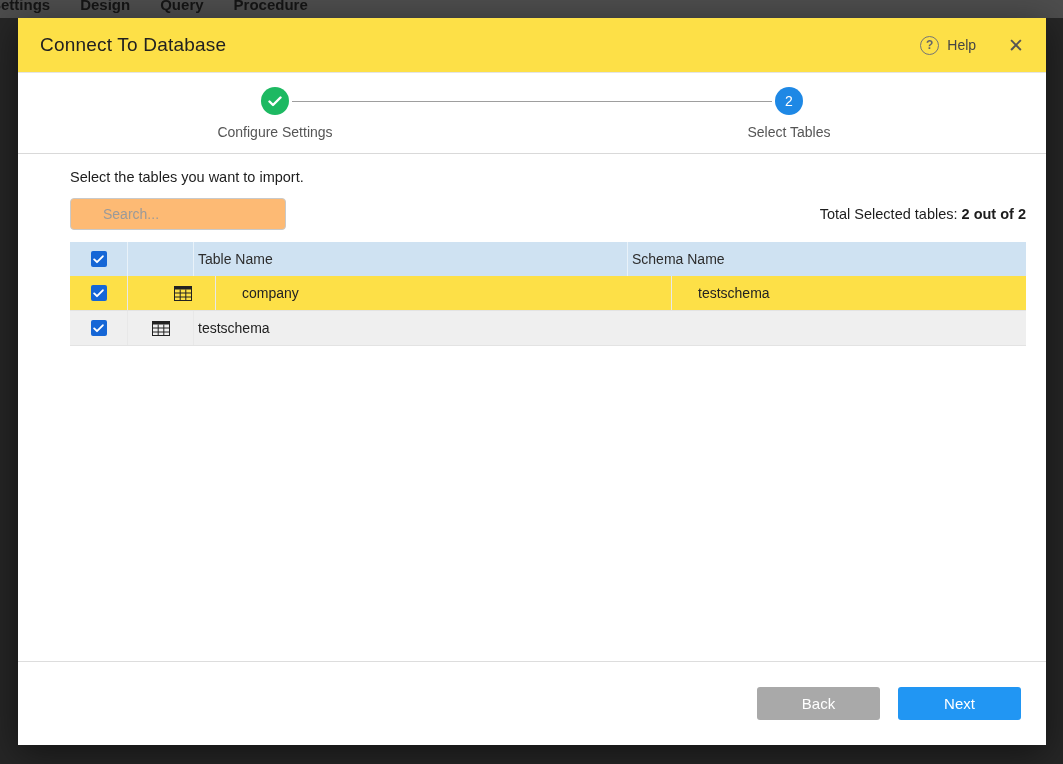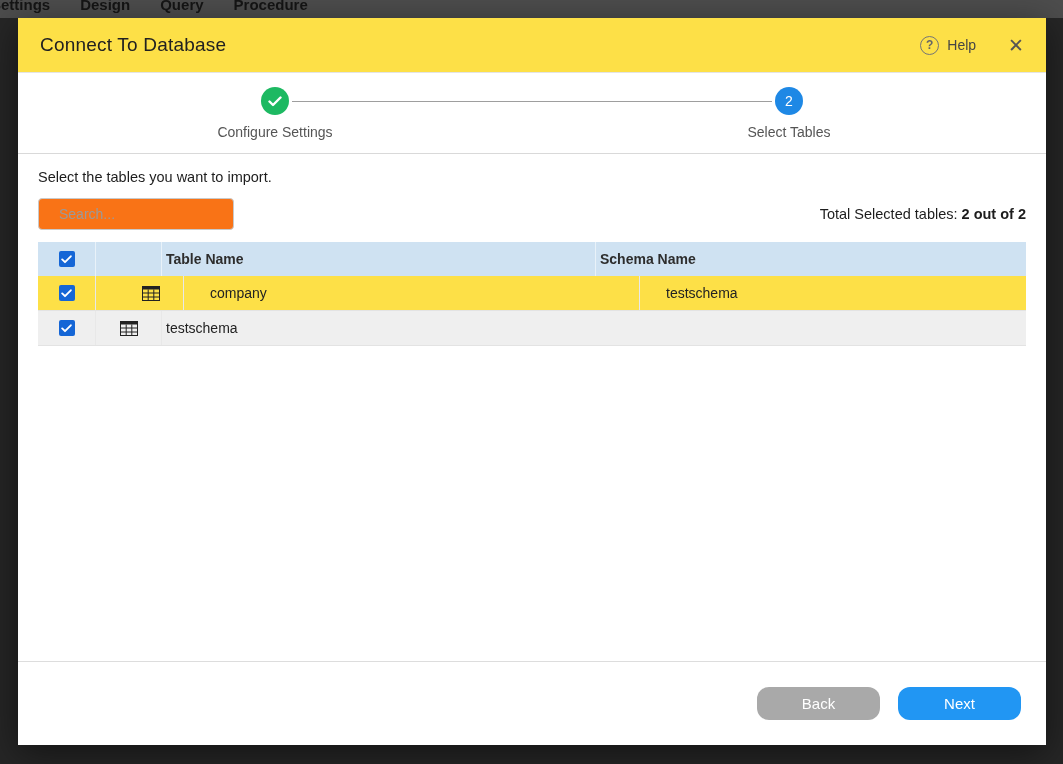--- a/index.html
+++ b/index.html
@@ -64,66 +64,66 @@
   .step-circle {
     width:28px; height:28px; border-radius:50%;
     display:flex; align-items:center; justify-content:center;
     color:#fff; font-size:14px; font-weight:500; z-index:1;
   }
   .step-circle.green { background:#1db962; }
   .step-circle.blue  { background:#1e88e5; }
   .step-label { margin-top:9px; font-size:14px; color:#555; }
 
   
-  .modal-body { flex:1; padding:0 20px; overflow:hidden; }
+  .modal-body { flex:1; padding:0 20px; overflow:hidden;margin-left:32px; }
   .instruction { margin-top:15px; font-size:14.5px; color:#1d1d1d; }
   .controls { margin-top:13px; display:flex; justify-content:space-between; align-items:center; }
   .search-box {
-    width:196px; height:32px;
+    width:216px; height:32px;
     border:1px solid #c9c9c9; border-radius:4px;
-    background:#f97316; display:flex; align-items:center; padding:0 10px;
+    background:#fdba74; display:flex; align-items:center; padding:0 22px;
   }
   .search-box input {
     border:none; outline:none; flex:1; margin-left:8px;
     font-size:14px; color:#333; font-family:inherit; background:transparent;
   }
   .search-box input::placeholder { color:#9a9a9a; }
   .total { font-size:14.5px; color:#1d1d1d; }
   .total b { font-weight:700; }
 
   
   .tbl { margin-top:12px; }
   .trow { display:grid; grid-template-columns:58px 66px 434px 1fr; }
   .trow.hdr { background:#cfe2f2; }
   .trow.r-even { background:#fde047; border-bottom:1px solid #e3e3e3;gap:22px; }
   .trow.r-odd  { background:#efefef; border-bottom:1px solid #e3e3e3; }
   .tcell {
     min-height:34px; display:flex; align-items:center;
     font-size:14px; color:#222; padding:0 4px;
   }
-  .trow.hdr .tcell { font-weight:700; color:#2d2d2d; border-right:1px solid rgba(255,255,255,.55); }
+  .trow.hdr .tcell { font-weight:400; color:#2d2d2d; border-right:1px solid rgba(255,255,255,.55); }
   .trow.hdr .tcell:last-child { border-right:none; }
   .trow:not(.hdr) .tcell { border-right:1px solid #e8e8e8; }
   .trow:not(.hdr) .tcell:last-child { border-right:none; }
   .ccol, .icol { justify-content:center; }
 
   .cbx {
     width:16px; height:16px; border-radius:2px;
     background:#1566d6; display:flex; align-items:center; justify-content:center;
     cursor:pointer;
   }
 
   
   .modal-footer {
     flex:0 0 84px; border-top:1px solid #dddddd;
     display:flex; align-items:center; justify-content:flex-end;
     gap:18px; padding:0 25px;
   }
   .btn {
-    width:123px; height:33px; border:none; border-radius:12px;
+    width:123px; height:33px; border:none; border-radius:3px;
     color:#fff; font-size:15px; font-family:inherit; cursor:pointer;
     display:flex; align-items:center; justify-content:center;
   }
   .btn.back { background:#a9a9a9; }
   .btn.next { background:#2196f3; }
 </style>
 </head>
 <body>
 
 <div class="top-strip">

